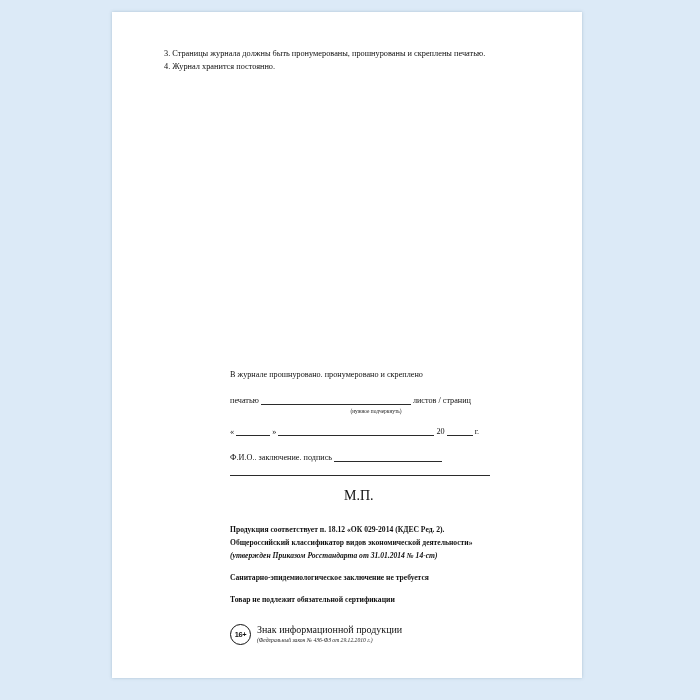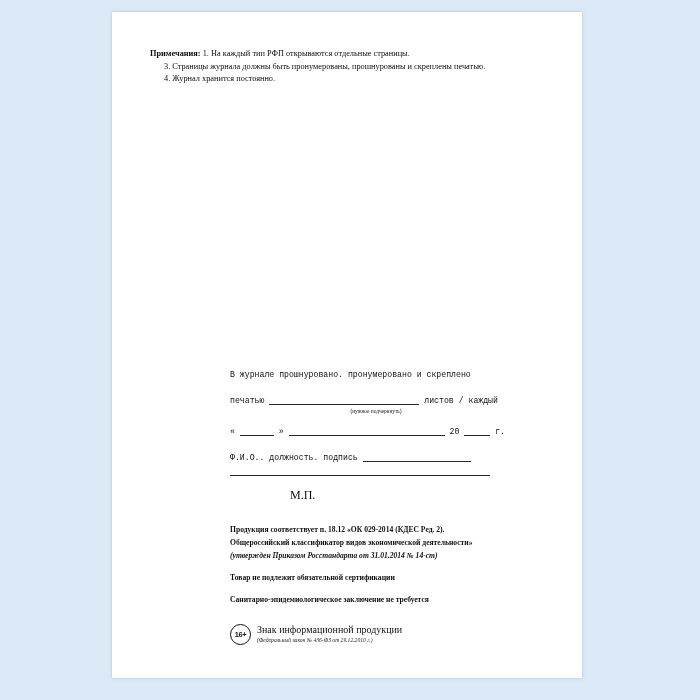--- a/index.html
+++ b/index.html
@@ -50,21 +50,20 @@
     position: absolute;
     left: 118px;
     top: 358px;
     width: 320px;
     font-size: 8.2px;
     color: #111;
   }
   .l-row {
     margin-bottom: 4px;
     white-space: nowrap;
-    font-family: Liberation Mono, monospace;
   }
   .gap-1 { height: 12px; }
   .dotline {
     display: inline-block;
     border-bottom: 1px solid #2b2b2b;
     height: 9px;
     vertical-align: bottom;
   }
   .small-note {
     font-size: 5.4px;
@@ -75,22 +74,22 @@
     width: 120px;
   }
   .sign-line {
     display: inline-block;
     border-bottom: 1px solid #2b2b2b;
     height: 9px;
     vertical-align: bottom;
   }
   .mp {
     margin-top: 12px;
-    margin-left: 60px;
-    font-size: 12px;
+    margin-left: 114px;
+    font-size: 14px;
     font-family: Liberation Serif, serif;
   }
   .legal {
     position: absolute;
     left: 118px;
     top: 512px;
     width: 330px;
     font-size: 7.6px;
     line-height: 11px;
     color: #111;
@@ -131,68 +130,64 @@
     vertical-align: bottom;
   }
 </style>
 </head>
 <body>
 
 <div id="stage">
   <div id="page">
 
     <div class="notes">
-      <div class="n-line">
-        <b>Примечания:</b>
-        <span>1. На каждый тип РФП открываются отдельные страницы.</span>
-      </div>
       <div class="n-line indent">
         <span>3. Страницы журнала должны быть пронумерованы, прошнурованы и скреплены печатью.</span>
       </div>
       <div class="n-line indent">
         <span>4. Журнал хранится постоянно.</span>
       </div>
     </div>
 
     <div class="lower">
       <div class="l-row">В журнале прошнуровано. пронумеровано и скреплено</div>
       <div class="gap-1"></div>
       <div class="l-row">
         <span>печатью</span>
         <span class="dotline" style="width:150px"></span>
-        <span>листов / каждый</span>
+        <span>листов / страниц</span>
       </div>
       <div class="small-note">(нужное подчеркнуть)</div>
       <div class="gap-1"></div>
       <div class="l-row">
         <span>«</span>
         <span class="dotline" style="width:34px"></span>
         <span>»</span>
         <span class="dotline" style="width:156px"></span>
         <span>20</span>
         <span class="dotline" style="width:26px"></span>
         <span>г.</span>
       </div>
       <div class="gap-1"></div>
       <div class="l-row">
-        <span>Ф.И.О.. должность. подпись</span>
+        <span>Ф.И.О.. заключение. подпись</span>
         <span class="sign-line" style="width:108px"></span>
       </div>
       <div class="l-row">
         <span class="line-long" style="width:260px"></span>
       </div>
       <div class="mp">М.П.</div>
     </div>
 
     <div class="legal">
       <div class="row">Продукция соответствует п. 18.12 «ОК 029-2014 (КДЕС Ред. 2).</div>
       <div class="row">Общероссийский классификатор видов экономической деятельности»</div>
       <div class="row"><i>(утвержден Приказом Росстандарта от 31.01.2014 № 14-ст)</i></div>
+      <div class="row spaced">Санитарно-эпидемиологическое заключение не требуется</div>
       <div class="row spaced">Товар не подлежит обязательной сертификации</div>
-      <div class="row spaced">Санитарно-эпидемиологическое заключение не требуется</div>
     </div>
 
     <div class="mark">
       <div class="badge">16+</div>
       <div class="mark-texts">
         <div class="mark-title">Знак информационной продукции</div>
         <div class="mark-sub">(Федеральный закон № 436-ФЗ от 29.12.2010 г.)</div>
       </div>
     </div>
 

